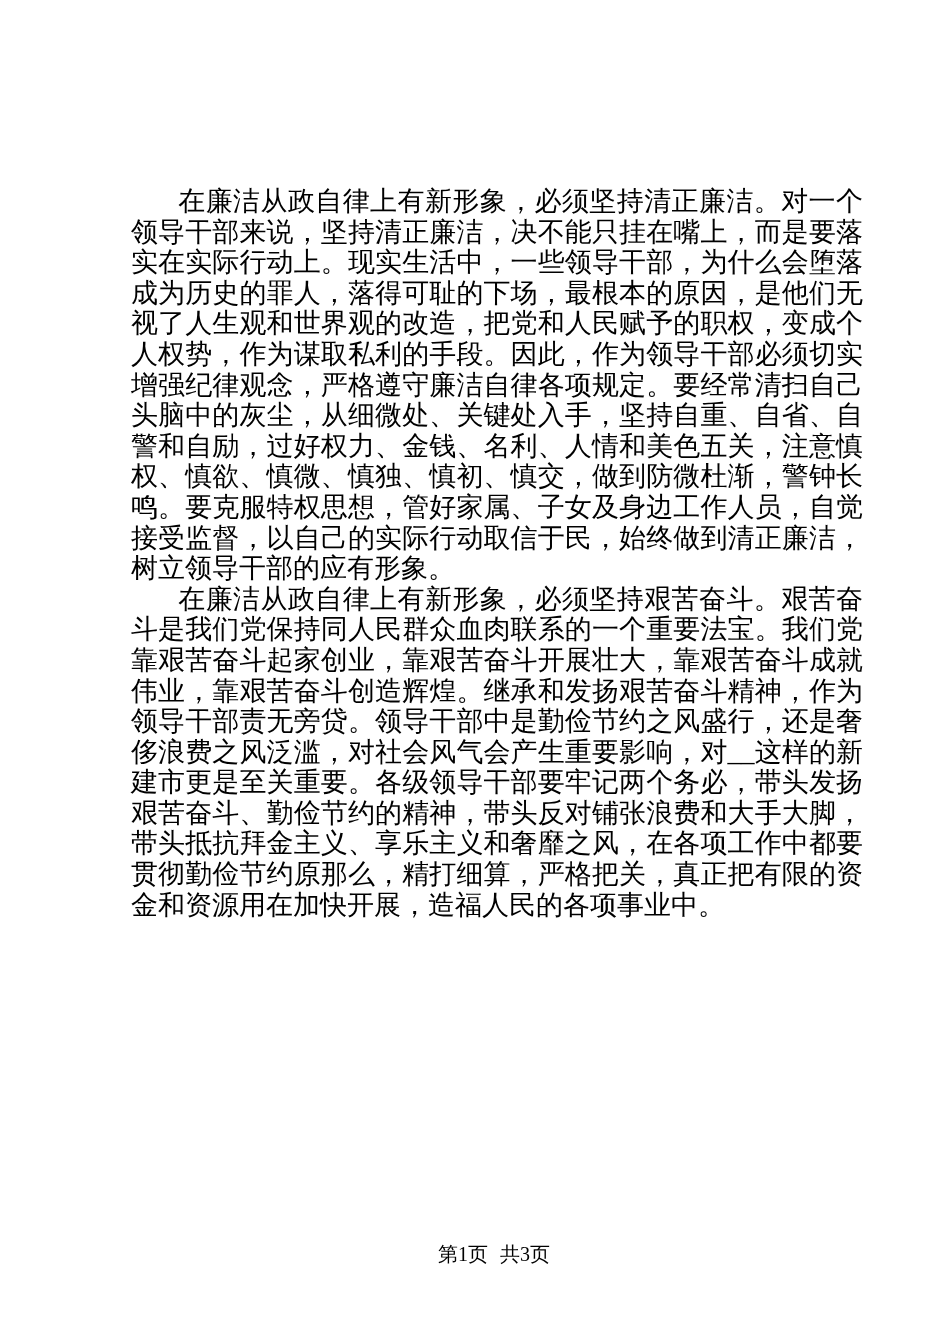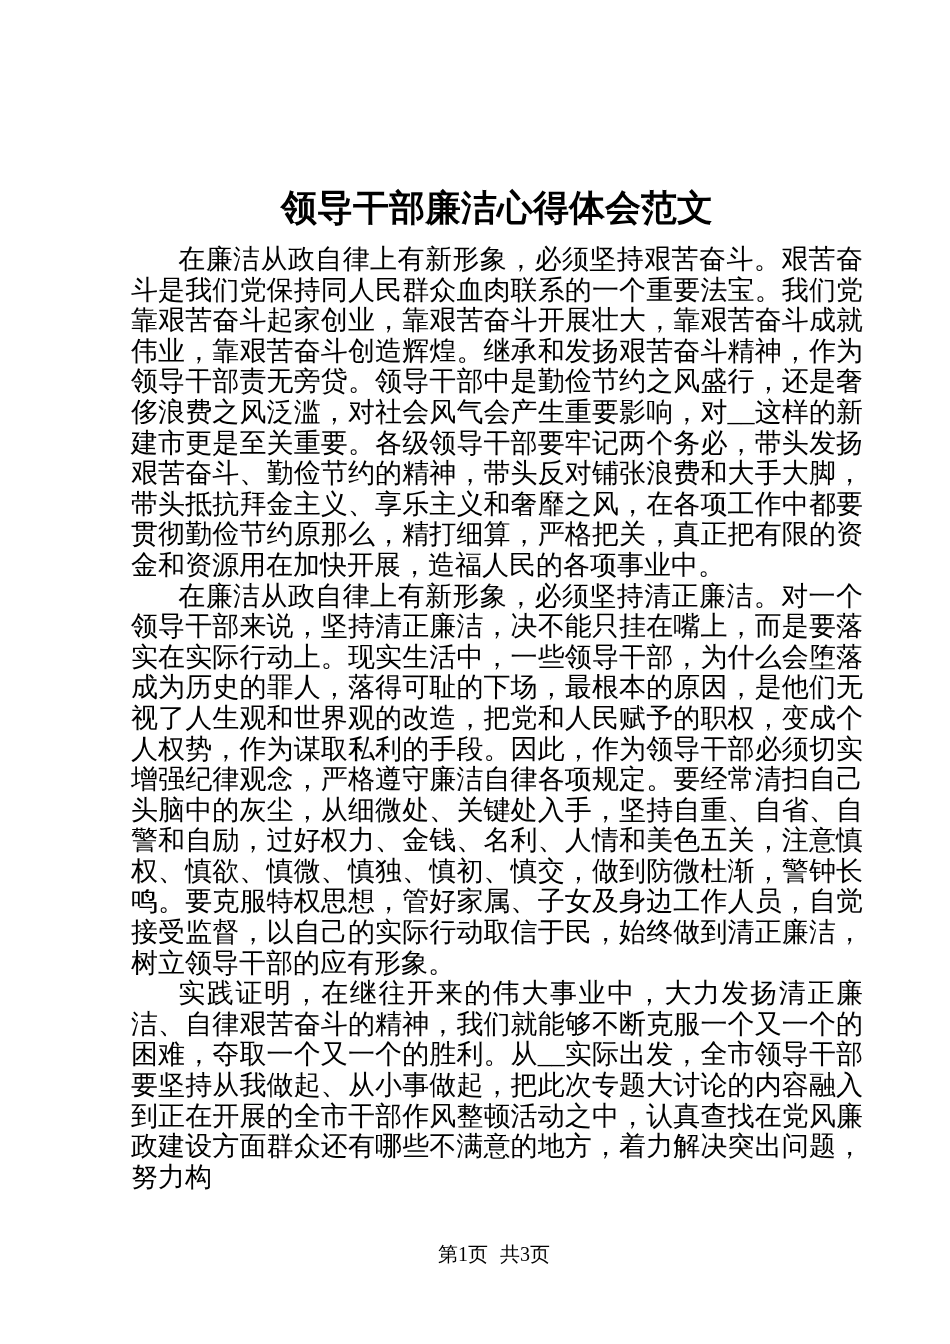--- a/index.html
+++ b/index.html
@@ -47,25 +47,23 @@
     white-space: nowrap;
   }
   .doc-footer .page-num {
     margin-right: 12px;
   }
 </style>
 </head>
 <body>
 
 <div class="doc-page">
-  <h1 class="doc-title">领导干部廉洁心得体会范文</h1>
 
+
+  <p class="doc-para">在廉洁从政自律上有新形象，必须坚持清正廉洁。对一个领导干部来说，坚持清正廉洁，决不能只挂在嘴上，而是要落实在实际行动上。现实生活中，一些领导干部，为什么会堕落成为历史的罪人，落得可耻的下场，最根本的原因，是他们无视了人生观和世界观的改造，把党和人民赋予的职权，变成个人权势，作为谋取私利的手段。因此，作为领导干部必须切实增强纪律观念，严格遵守廉洁自律各项规定。要经常清扫自己头脑中的灰尘，从细微处、关键处入手，坚持自重、自省、自警和自励，过好权力、金钱、名利、人情和美色五关，注意慎权、慎欲、慎微、慎独、慎初、慎交，做到防微杜渐，警钟长鸣。要克服特权思想，管好家属、子女及身边工作人员，自觉接受监督，以自己的实际行动取信于民，始终做到清正廉洁，树立领导干部的应有形象。</p>
 
   <p class="doc-para">在廉洁从政自律上有新形象，必须坚持艰苦奋斗。艰苦奋斗是我们党保持同人民群众血肉联系的一个重要法宝。我们党靠艰苦奋斗起家创业，靠艰苦奋斗开展壮大，靠艰苦奋斗成就伟业，靠艰苦奋斗创造辉煌。继承和发扬艰苦奋斗精神，作为领导干部责无旁贷。领导干部中是勤俭节约之风盛行，还是奢侈浪费之风泛滥，对社会风气会产生重要影响，对__这样的新建市更是至关重要。各级领导干部要牢记两个务必，带头发扬艰苦奋斗、勤俭节约的精神，带头反对铺张浪费和大手大脚，带头抵抗拜金主义、享乐主义和奢靡之风，在各项工作中都要贯彻勤俭节约原那么，精打细算，严格把关，真正把有限的资金和资源用在加快开展，造福人民的各项事业中。</p>
 
-  <p class="doc-para">在廉洁从政自律上有新形象，必须坚持清正廉洁。对一个领导干部来说，坚持清正廉洁，决不能只挂在嘴上，而是要落实在实际行动上。现实生活中，一些领导干部，为什么会堕落成为历史的罪人，落得可耻的下场，最根本的原因，是他们无视了人生观和世界观的改造，把党和人民赋予的职权，变成个人权势，作为谋取私利的手段。因此，作为领导干部必须切实增强纪律观念，严格遵守廉洁自律各项规定。要经常清扫自己头脑中的灰尘，从细微处、关键处入手，坚持自重、自省、自警和自励，过好权力、金钱、名利、人情和美色五关，注意慎权、慎欲、慎微、慎独、慎初、慎交，做到防微杜渐，警钟长鸣。要克服特权思想，管好家属、子女及身边工作人员，自觉接受监督，以自己的实际行动取信于民，始终做到清正廉洁，树立领导干部的应有形象。</p>
-
-  <p class="doc-para">实践证明，在继往开来的伟大事业中，大力发扬清正廉洁、自律艰苦奋斗的精神，我们就能够不断克服一个又一个的困难，夺取一个又一个的胜利。从__实际出发，全市领导干部要坚持从我做起、从小事做起，把此次专题大讨论的内容融入到正在开展的全市干部作风整顿活动之中，认真查找在党风廉政建设方面群众还有哪些不满意的地方，着力解决突出问题，努力构</p>
 </div>
 
 <div class="doc-footer">
   <span class="page-num">第1页</span><span>共3页</span>
 </div>
 
 </body></html>

